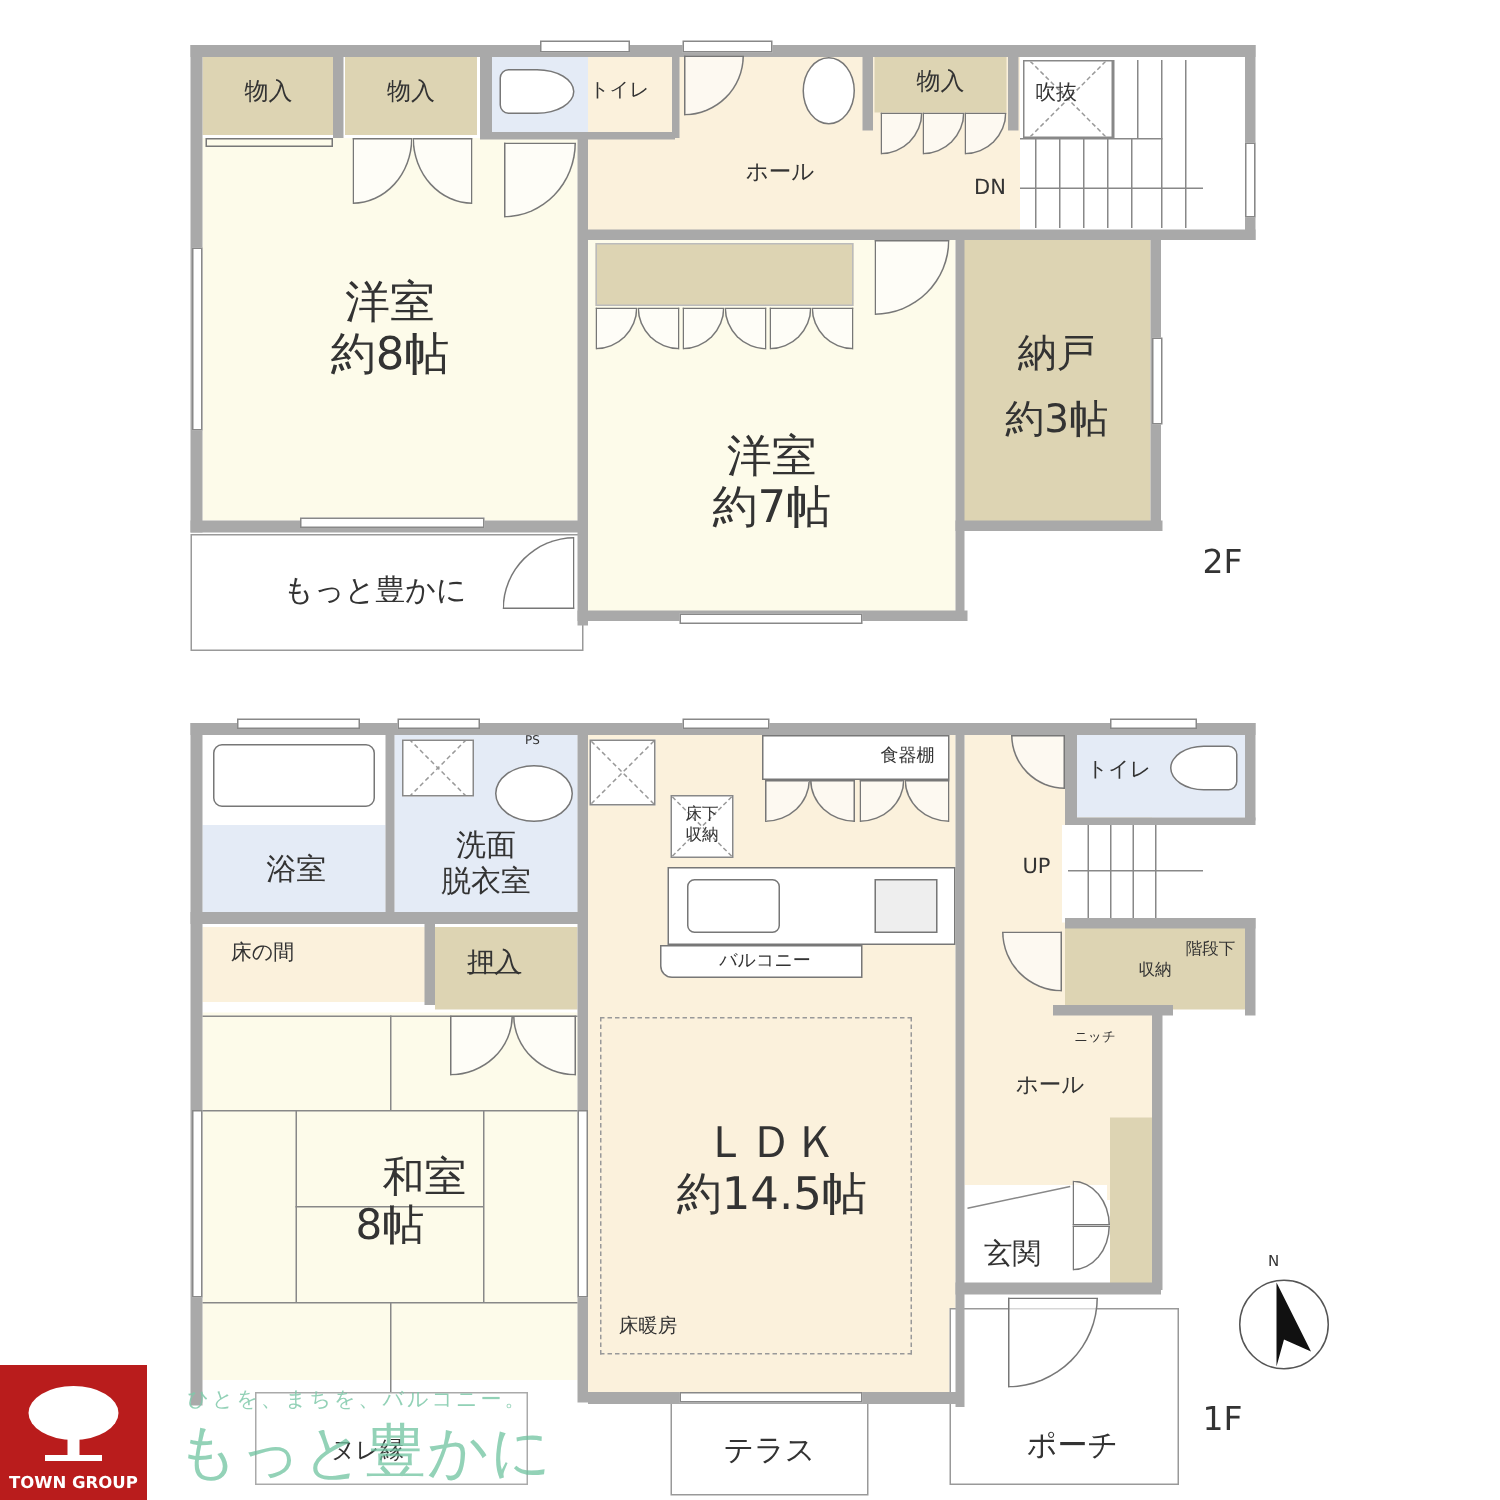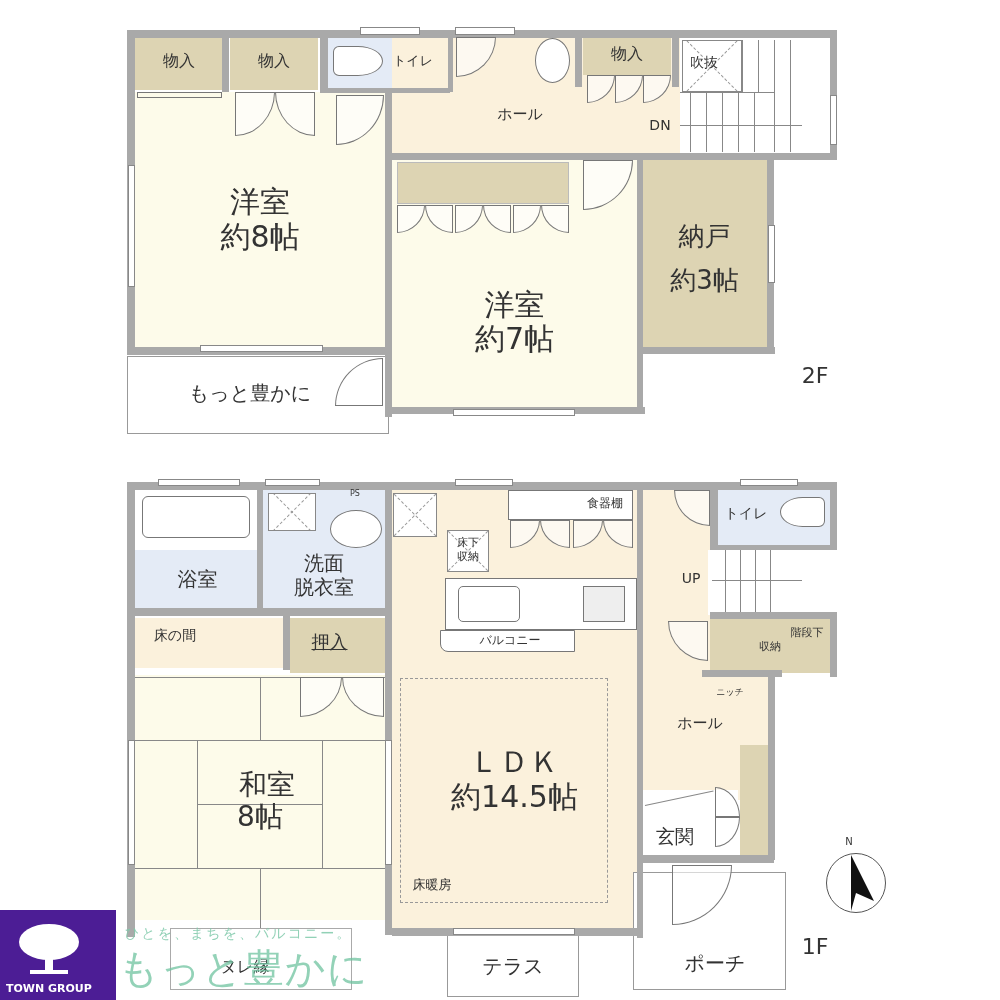--- a/index.html
+++ b/index.html
@@ -20,21 +20,21 @@
   .xs { font-size:11px; }
   .win { position:absolute; background:#fff; border:1px solid #888; box-sizing:border-box; }
   .thin { position:absolute; border:1px solid #777; box-sizing:border-box; }
   .door { position:absolute; border:1px solid #777; border-radius:0 100% 0 0; box-sizing:border-box; background:rgba(255,255,255,0.6); }
   .line { position:absolute; background:#888; }
   .xbox { position:absolute; border:1px solid #888; background:#fff; box-sizing:border-box; overflow:hidden; }
   .xbox::before, .xbox::after { content:""; position:absolute; left:50%; top:50%; width:140%; border-top:1px dashed #999; transform-origin:center; }
   .xbox::before { transform:translate(-50%,-50%) rotate(45deg); }
   .xbox::after { transform:translate(-50%,-50%) rotate(-45deg); }
   .dotted { position:absolute; border:1px dashed #999; box-sizing:border-box; }
-  .logo-box { position:absolute; left:0; top:910px; width:116px; height:90px; background:#4c1d95; }
+  .logo-box { position:absolute; left:0; top:910px; width:98px; height:90px; background:#b91c1c; }
   .logo-text { position:absolute; color:#fff; font-size:11px; font-weight:bold; left:6px; top:72px; }
 </style>
 </head>
 <body>
 
 <div>
 
   <div class="room tan" style="left:135px;top:37px;width:88px;height:53px;"></div>
   <div class="room tan" style="left:230px;top:37px;width:88px;height:53px;"></div>
   <div class="room blue" style="left:328px;top:37px;width:120px;height:55px;"></div>
@@ -224,21 +224,21 @@
   <div class="lbl xs" style="left:575px;top:497px;width:60px;font-size:12px;">食器棚</div>
   <div class="lbl xs" style="left:455px;top:634px;width:110px;font-size:12px;">バルコニー</div>
   <div class="lbl sm" style="left:718px;top:506px;width:56px;font-size:14px;">トイレ</div>
   <div class="lbl sm" style="left:676px;top:571px;width:30px;font-size:14px;">UP</div>
   <div class="lbl xs" style="left:710px;top:627px;width:120px;margin-left:37px;">階段下</div>
   <div class="lbl xs" style="left:710px;top:641px;width:120px;">収納</div>
   <div class="lbl xs" style="left:710px;top:688px;width:40px;font-size:9px;">ニッチ</div>
   <div class="lbl sm" style="left:665px;top:715px;width:70px;font-size:15px;">ホール</div>
   <div class="lbl sm" style="left:140px;top:628px;width:70px;font-size:14px;">床の間</div>
   <div class="lbl md" style="left:282px;top:632px;width:95px;font-size:18px;text-decoration:underline;">押入</div>
-  <div class="lbl lg" style="left:135px;top:770px;width:264px;font-size:28px;">和室</div>
+  <div class="lbl lg" style="left:135px;top:770px;width:264px;font-size:28px;padding-left:16px;">和室</div>
   <div class="lbl lg" style="left:135px;top:802px;width:250px;font-size:28px;">8帖</div>
   <div class="lbl lg" style="left:392px;top:745px;width:245px;">ＬＤＫ</div>
   <div class="lbl lg" style="left:392px;top:780px;width:245px;">約14.5帖</div>
   <div class="lbl xs" style="left:402px;top:878px;width:60px;font-size:13px;">床暖房</div>
   <div class="lbl md" style="left:645px;top:826px;width:60px;font-size:19px;">玄関</div>
   <div class="lbl sm" style="left:200px;top:958px;width:90px;font-size:16px;">ヌレ縁</div>
   <div class="lbl md" style="left:447px;top:955px;width:132px;">テラス</div>
   <div class="lbl md" style="left:660px;top:952px;width:110px;">ポーチ</div>
   <div class="lbl md" style="left:795px;top:935px;width:40px;font-size:22px;">1F</div>
   <div class="thin" style="left:170px;top:928px;width:182px;height:62px;border-color:#aaa;"></div>

